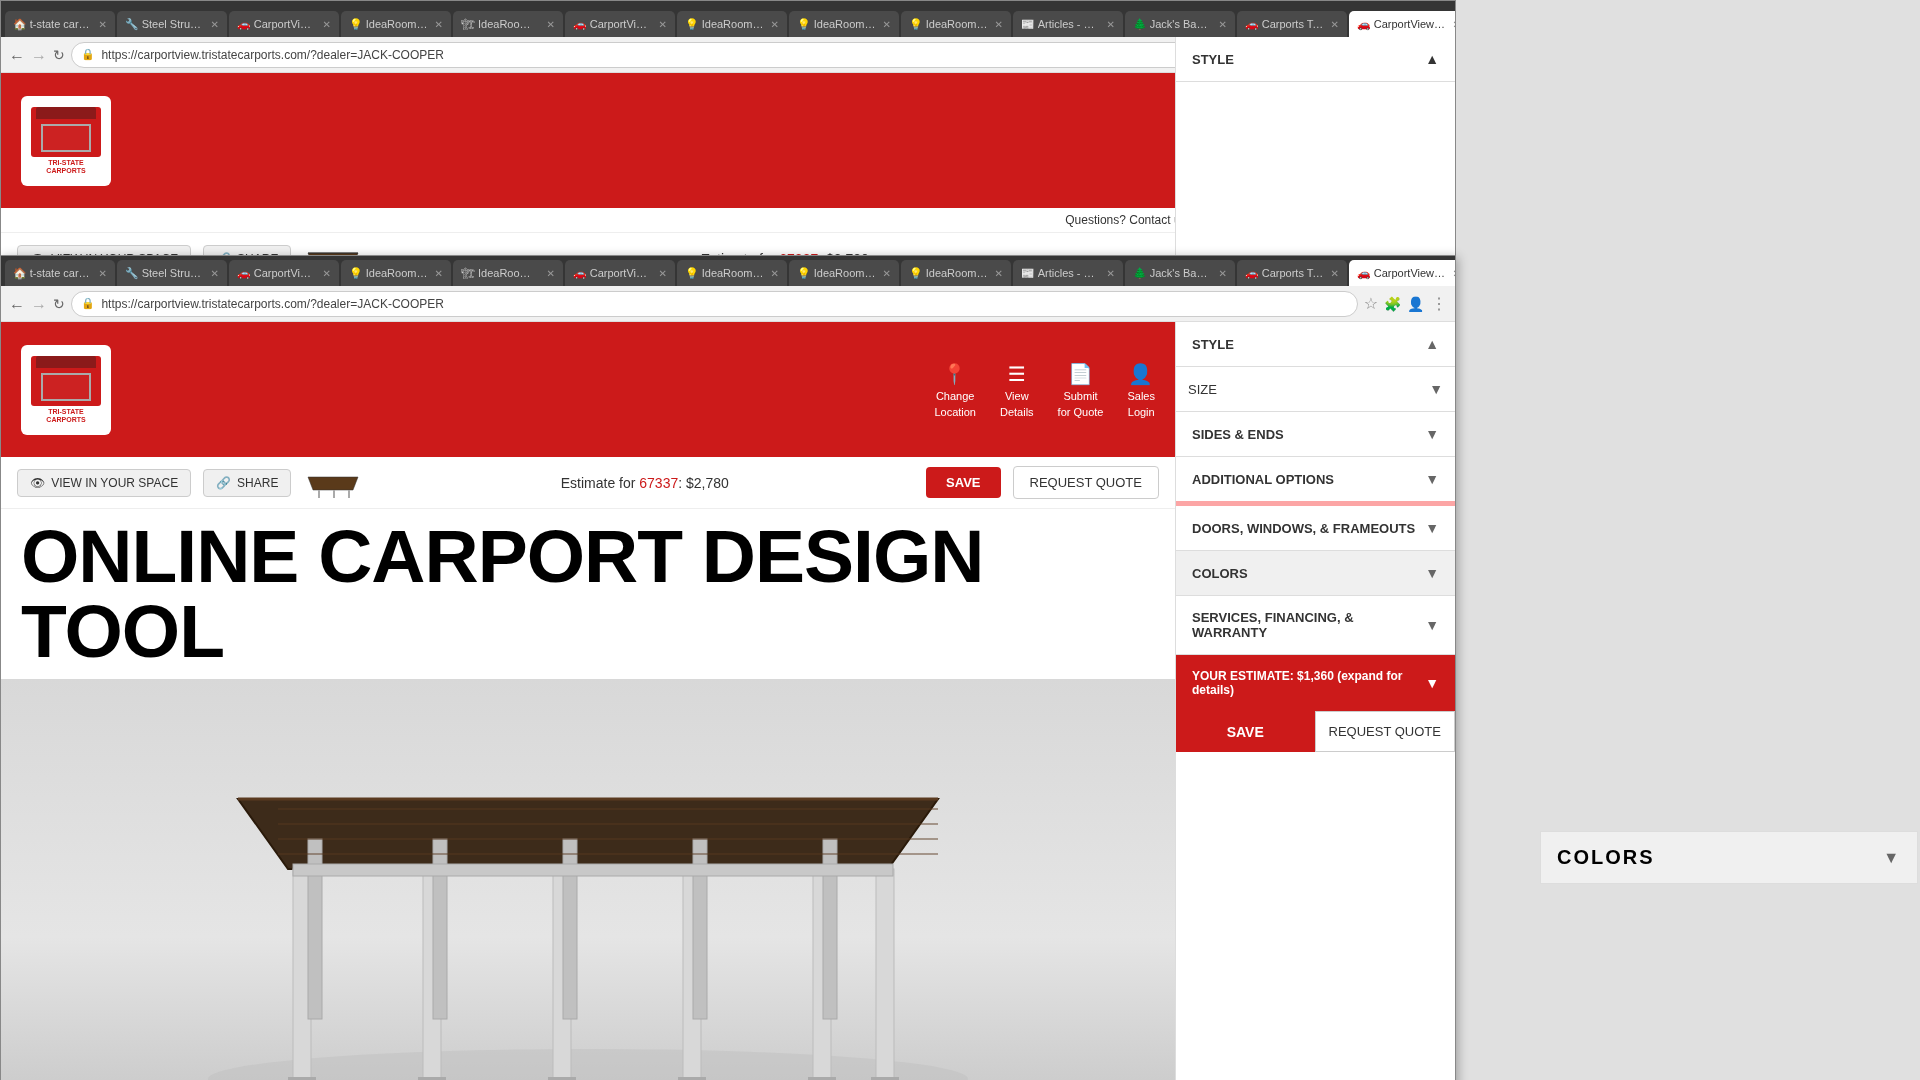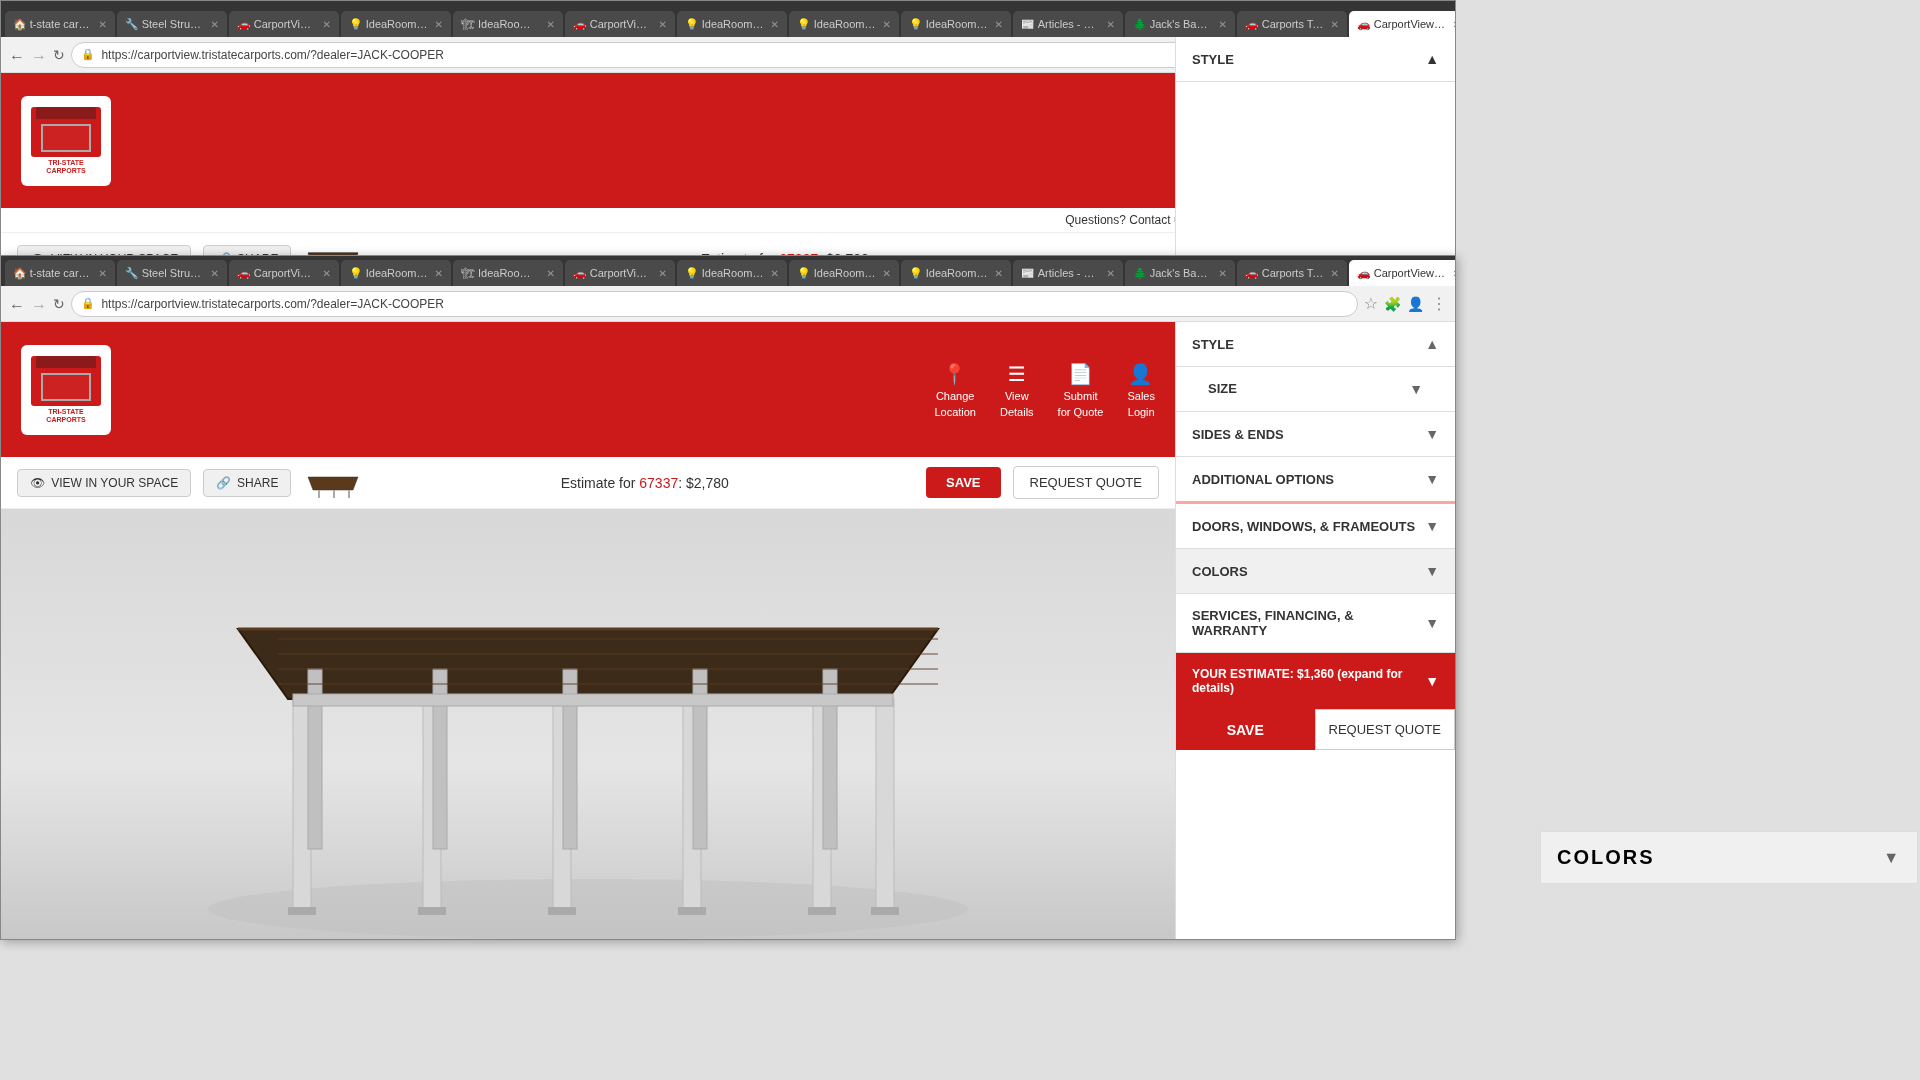--- a/index.html
+++ b/index.html
@@ -335,20 +335,21 @@
               <rect x="45" y="25" width="2" height="8" fill="#aaa"></rect>
             </svg>
           </div>
           <div style="margin:0 auto; font-size:14px; color:#333;">
             <span>Estimate for</span> <a href="#" style="color:#cc1a1a; text-decoration:none;">67337</a><span>: </span><span>$2,780</span>
           </div>
           <button style="background:#cc1a1a; color:#fff; border:none; border-radius:4px; padding:8px 20px; font-size:13px; font-weight:bold; cursor:pointer;">SAVE</button>
           <button style="background:#fff; color:#333; border:1px solid #ccc; border-radius:4px; padding:8px 16px; font-size:13px; cursor:pointer;">REQUEST QUOTE</button>
         </div>
 
+        <div style="font-size:75px; font-weight:900; color:#000; line-height:1; padding:10px 20px; background:#fff; letter-spacing:-1px;">ONLINE CARPORT DESIGN TOOL</div>
 
         <div style="background: linear-gradient(180deg, #d8d8d8 0%, #e5e5e5 60%, #c8c8c8 100%); height: 430px; display:flex; align-items:flex-end; justify-content:center; overflow:hidden; position:relative;">
           <svg viewBox="0 0 900 400" width="900" height="400" style="position:absolute; bottom:0;">
 
             <ellipse cx="450" cy="370" rx="380" ry="30" fill="#c0c0c0" opacity="0.5"></ellipse>
 
             <polygon points="150,160 750,160 800,90 100,90" fill="#3d2b1a" stroke="#2a1a0a" stroke-width="2"></polygon>
 
             <line x1="100" y1="90" x2="800" y2="90" stroke="#5a3a20" stroke-width="3"></line>
 
@@ -385,34 +386,34 @@
       <div style="width:280px; background:#fff; border-left:1px solid #ddd; flex-shrink:0; overflow-y:auto; max-height:820px;">
 
         <div style="border-bottom:1px solid #ddd;">
           <div style="display:flex; justify-content:space-between; align-items:center; padding:14px 16px; cursor:pointer; font-size:13px; font-weight:bold; color:#333; background:#fff;">
             <span>STYLE</span>
             <span style="font-size:14px; color:#666;">▲</span>
           </div>
         </div>
 
         <div style="border-bottom:1px solid #ddd;">
-          <div style="display:flex; justify-content:space-between; align-items:flex-start; padding:14px 32px; cursor:pointer; font-size:13px; font-weight:bold; color:#333;">
+          <div style="display:flex; justify-content:space-between; align-items:flex-end; padding:14px 12px; cursor:pointer; font-size:13px; font-weight:normal; color:#333;">
             <span>SIZE</span>
             <span style="font-size:14px; color:#666;">▼</span>
           </div>
         </div>
 
         <div style="border-bottom:1px solid #ddd;">
           <div style="display:flex; justify-content:space-between; align-items:center; padding:14px 16px; cursor:pointer; font-size:13px; font-weight:bold; color:#333;">
             <span>SIDES &amp; ENDS</span>
             <span style="font-size:14px; color:#666;">▼</span>
           </div>
         </div>
 
-        <div style="border-bottom:3px solid #fca5a5;">
+        <div style="border-bottom:5px solid #fca5a5;">
           <div style="display:flex; justify-content:space-between; align-items:center; padding:14px 16px; cursor:pointer; font-size:13px; font-weight:bold; color:#333;">
             <span>ADDITIONAL OPTIONS</span>
             <span style="font-size:14px; color:#666;">▼</span>
           </div>
         </div>
 
         <div style="border-bottom:1px solid #ddd;">
           <div style="display:flex; justify-content:space-between; align-items:center; padding:14px 16px; cursor:pointer; font-size:13px; font-weight:bold; color:#333;">
             <span>DOORS, WINDOWS, &amp; FRAMEOUTS</span>
             <span style="font-size:14px; color:#666;">▼</span>

